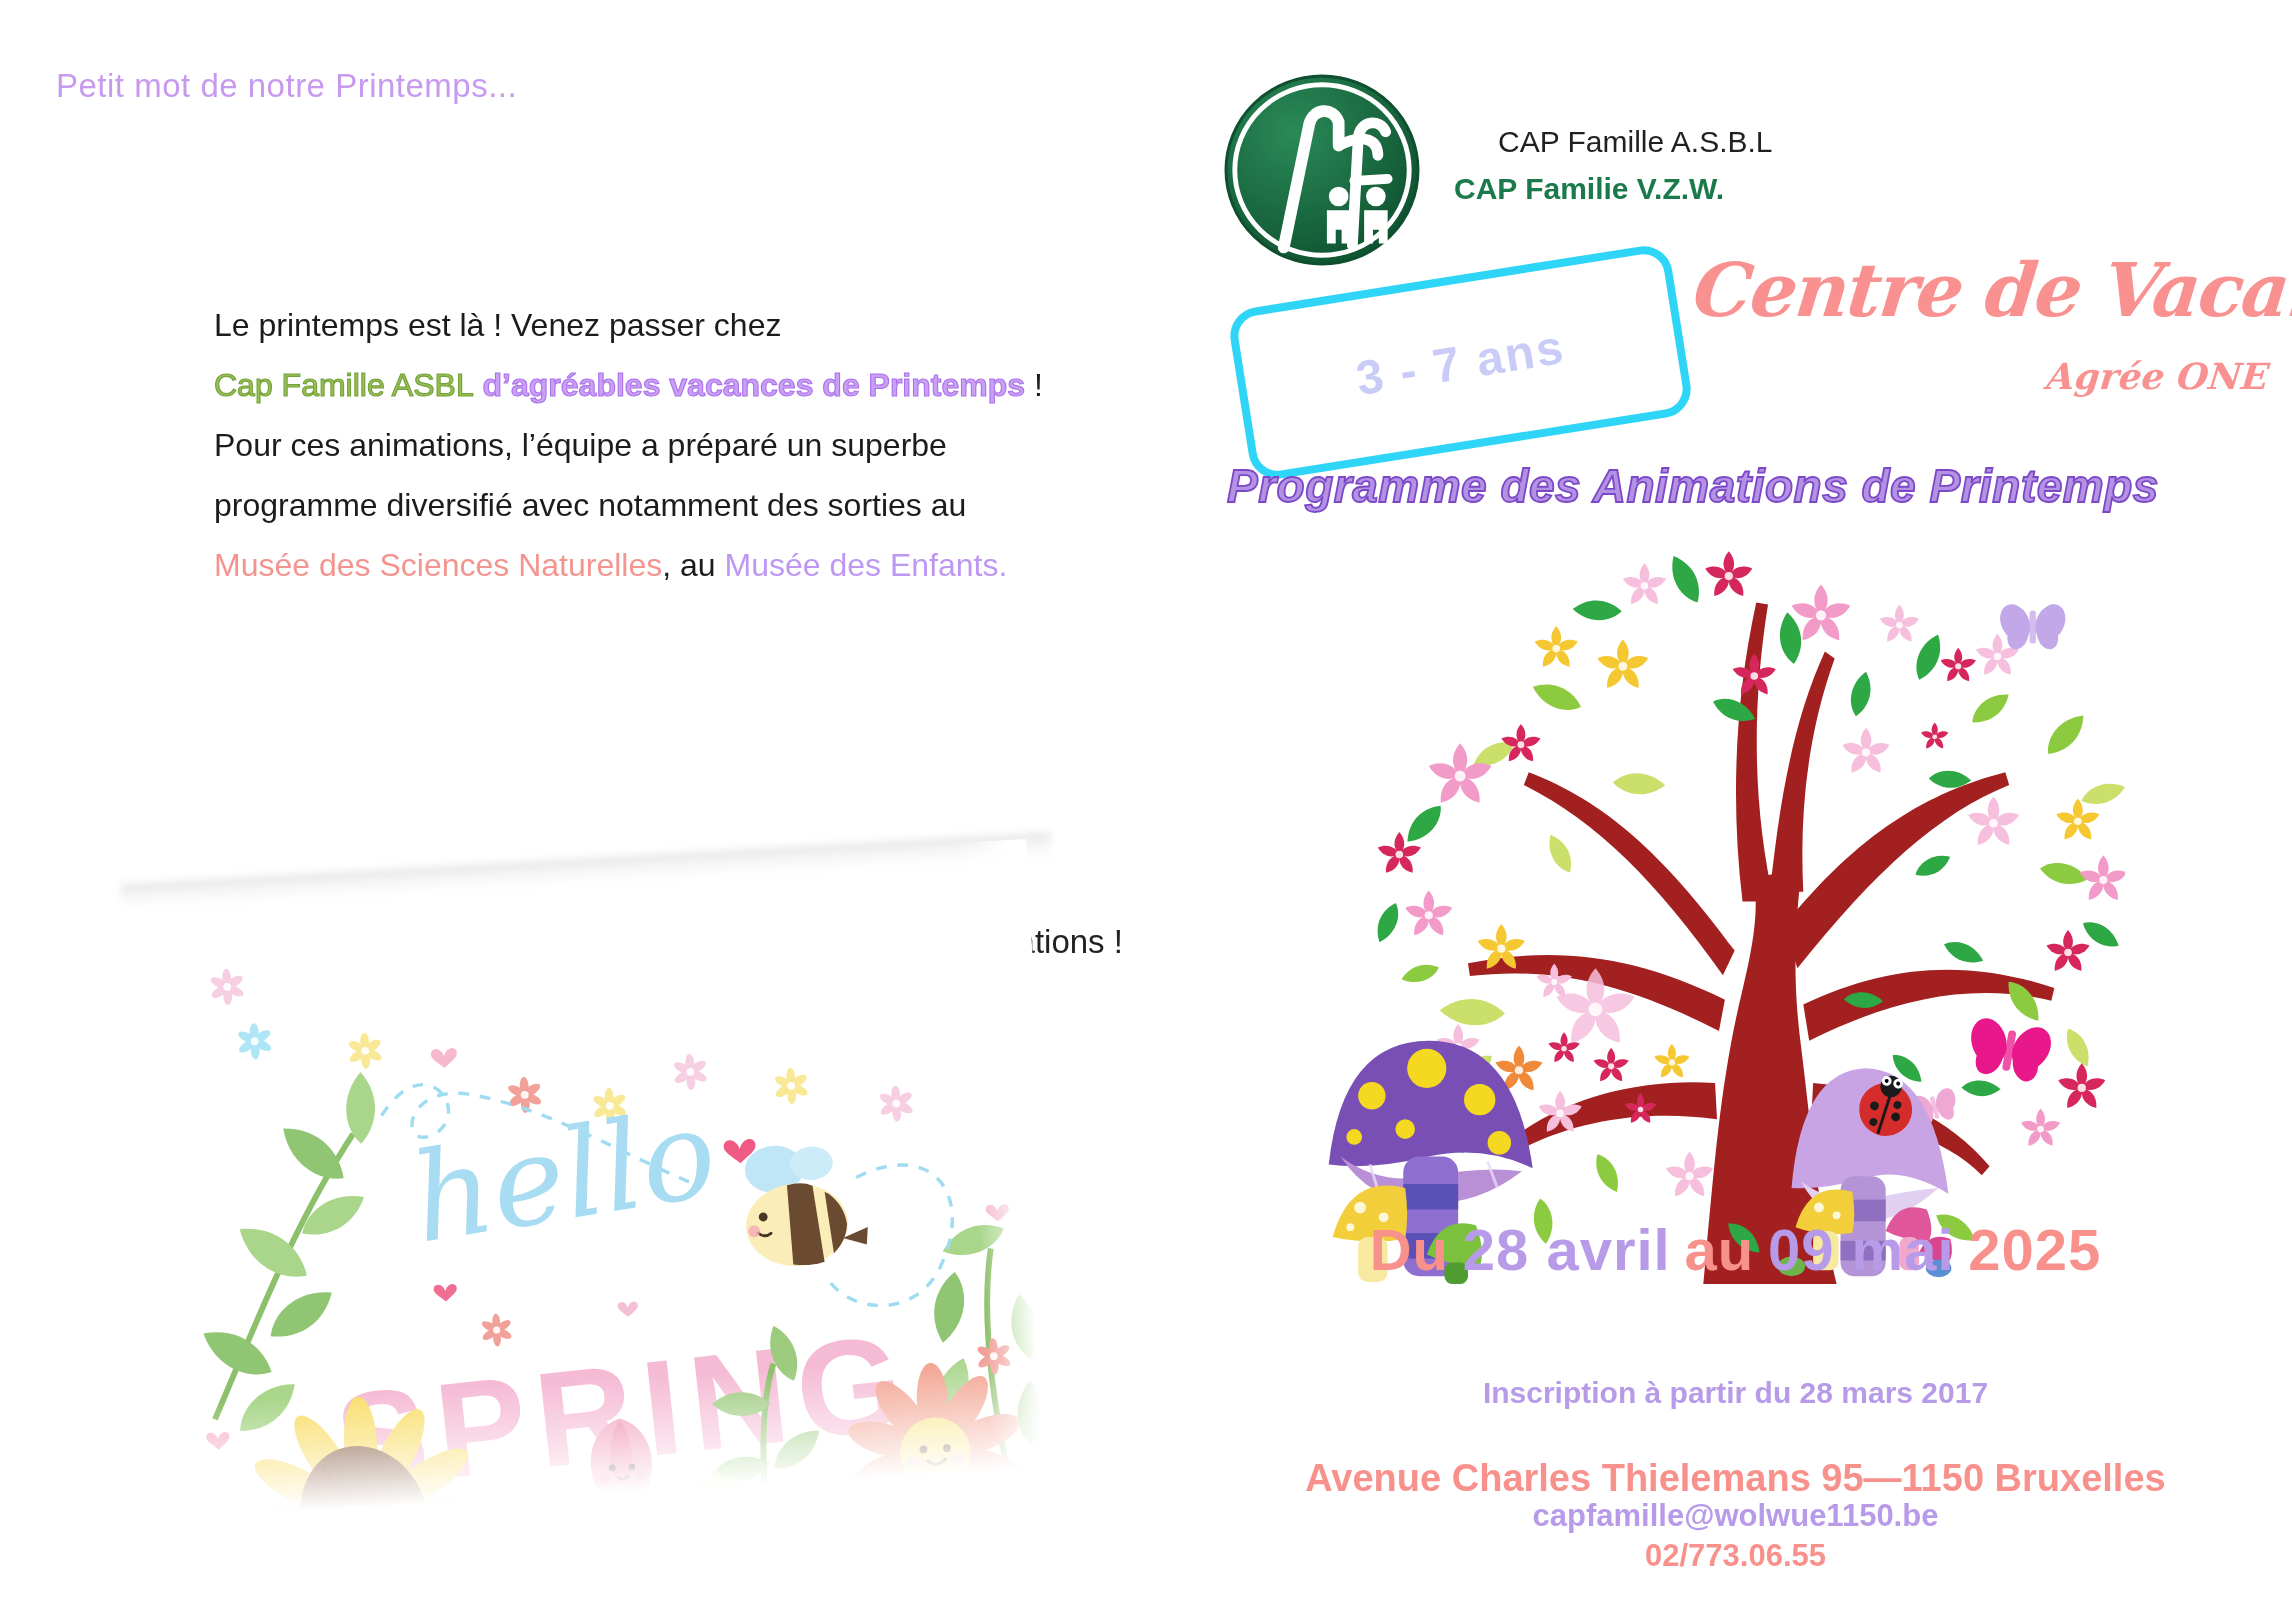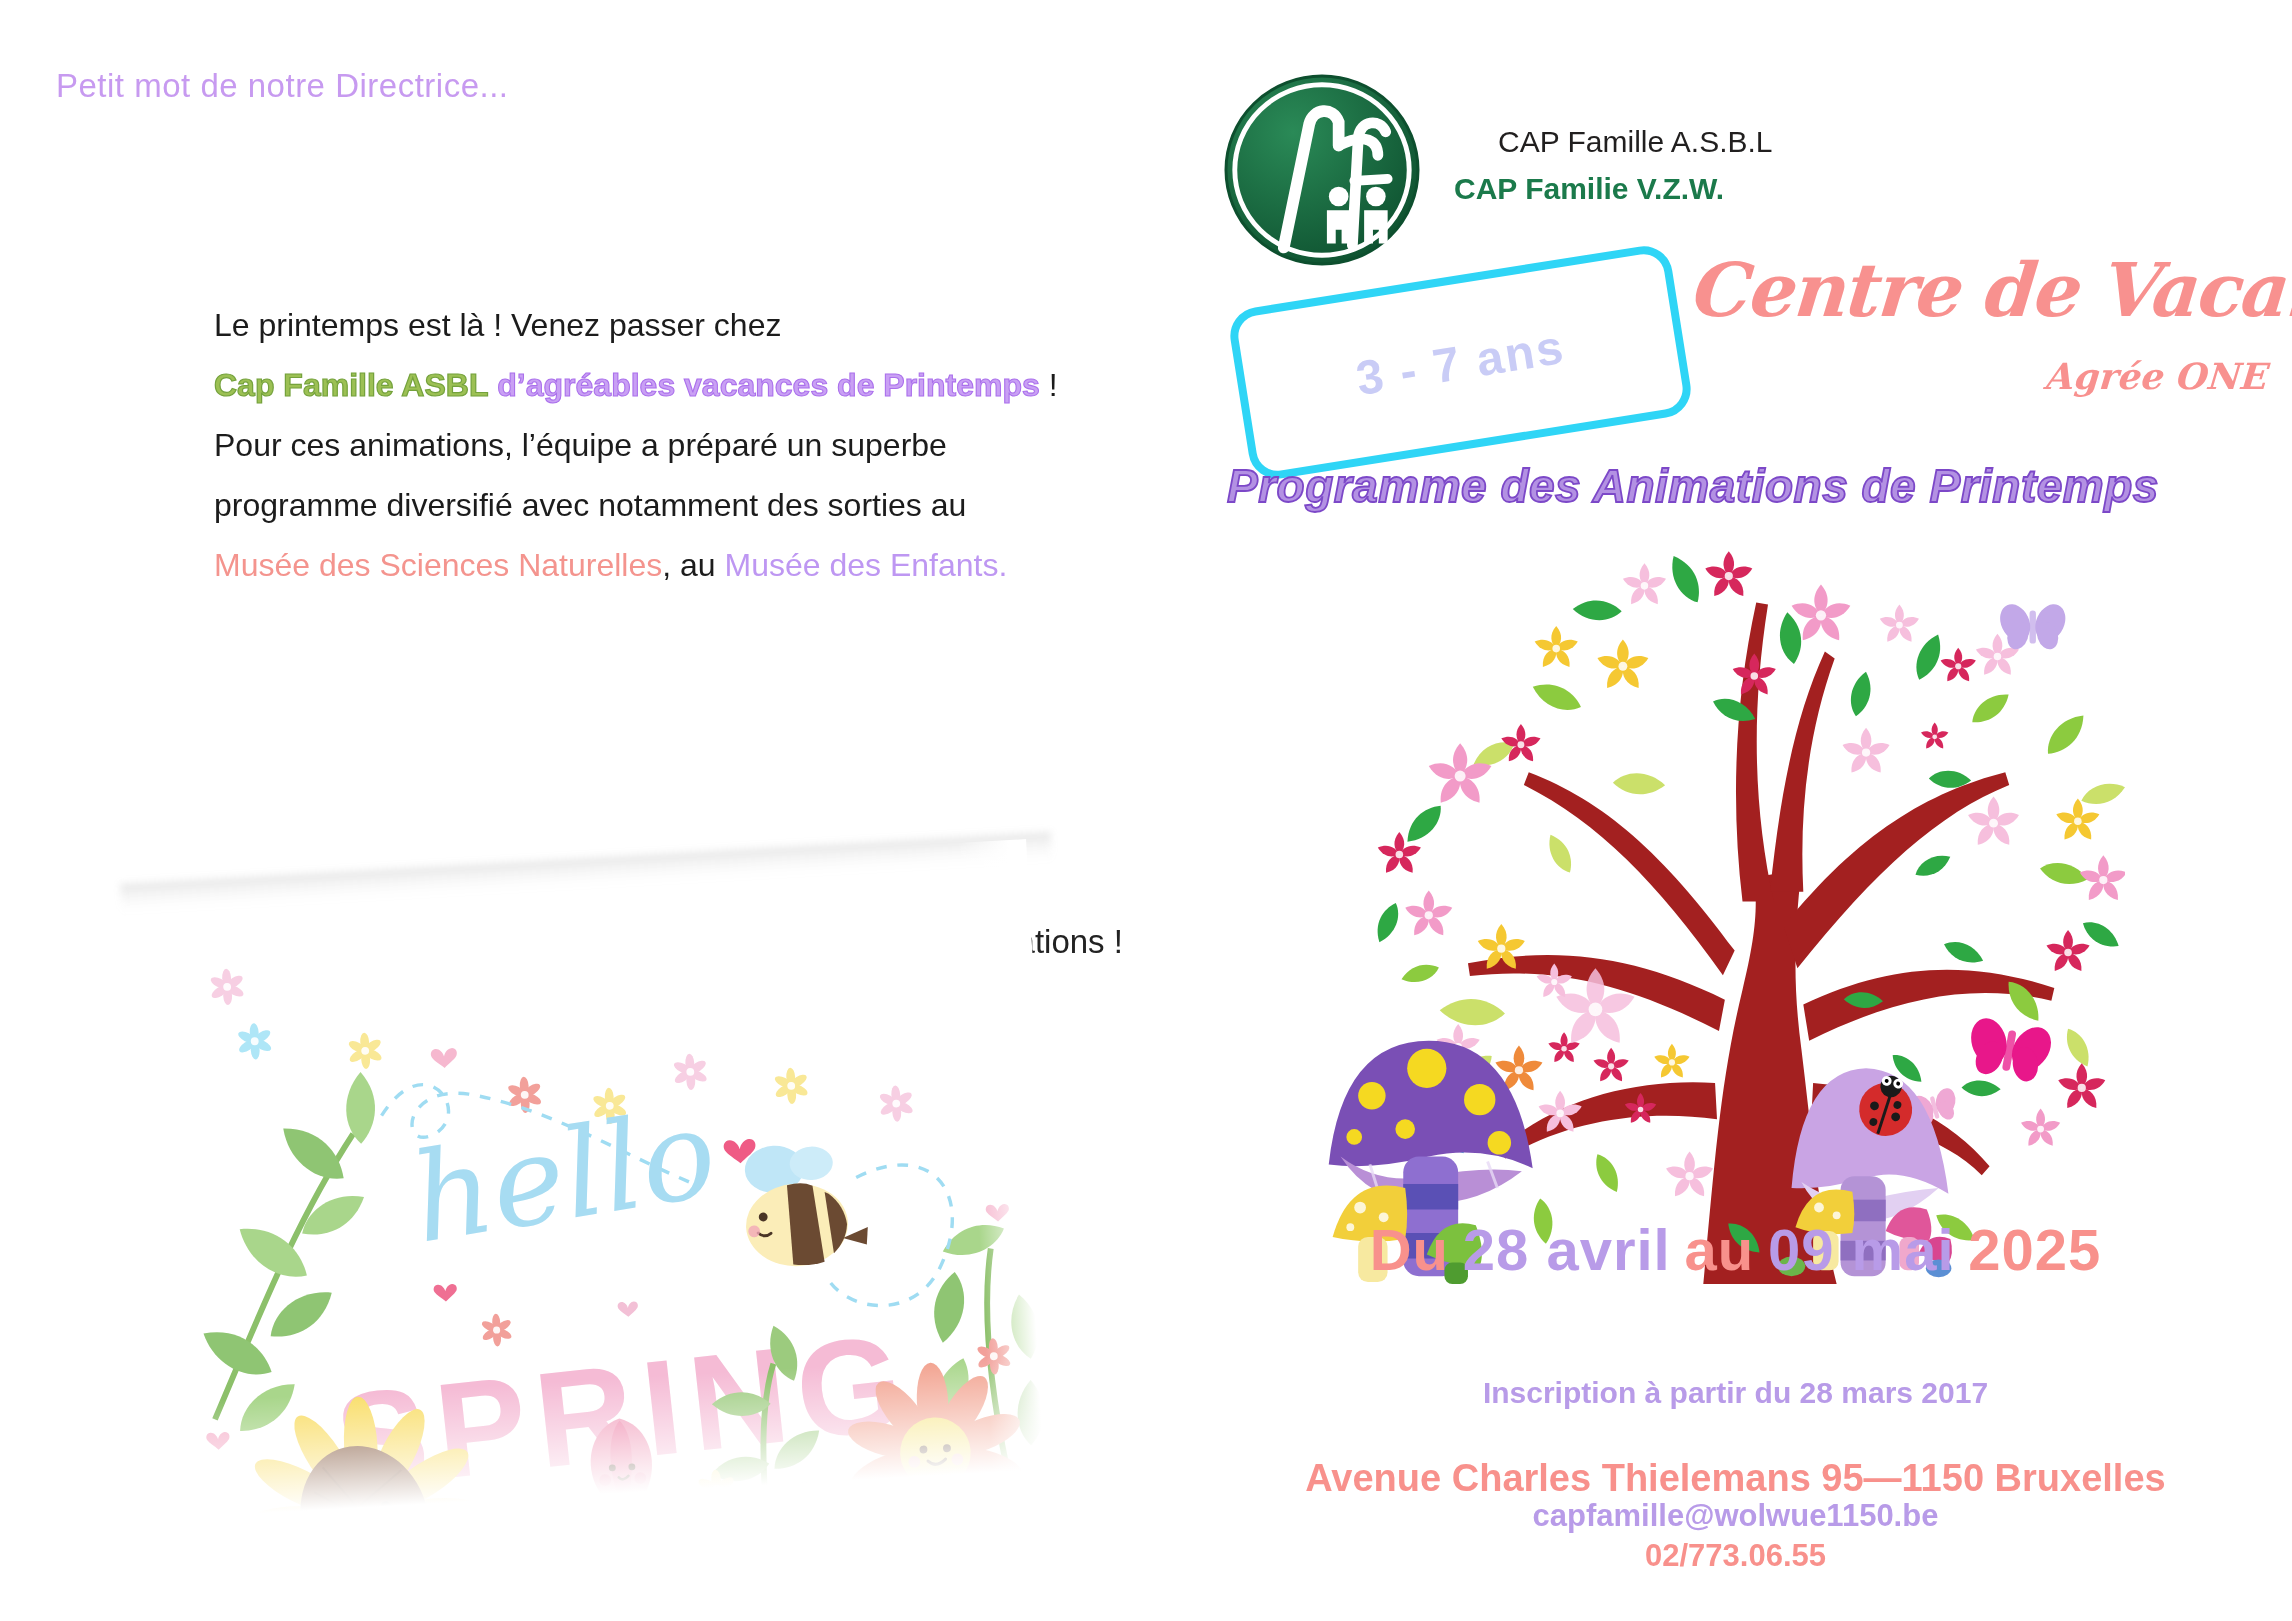--- a/index.html
+++ b/index.html
@@ -5,21 +5,21 @@
   html,body{margin:0;padding:0;background:#ffffff;}
   .page{position:relative;width:2293px;height:1621px;background:#ffffff;overflow:hidden;
         font-family:"Liberation Sans",sans-serif;color:#1c1c1c;}
   .abs{position:absolute;}
 
   
   .directrice{left:56px;top:67px;font-size:33px;font-weight:400;color:#c79af0;letter-spacing:0.5px;}
   .para{left:214px;font-size:32px;line-height:60px;white-space:nowrap;}
   .p1{top:295px;}
   .p2{top:658px;}
-  .txt-green{color:#9cc054;-webkit-text-stroke:1.2px #74a23c;font-weight:700;}
+  .txt-green{color:#9cc054;-webkit-text-stroke:1.2px #74a23c;font-weight:400;}
   .txt-purple{color:#c9a0f4;-webkit-text-stroke:1.1px #ab70ec;font-weight:600;}
   .txt-salmon{color:#f4948e;}
   .txt-lilac{color:#be97f2;}
   .reserv{left:835px;top:923px;font-size:33px;color:#222;}
 
   
   .spring-panel{left:147px;top:864px;width:887px;height:691px;transform:rotate(-3.2deg);
                 background:#fff;}
   .spring-panel .wash-top{position:absolute;left:-7.8px;top:-5.9px;width:105%;height:29px;
       background:linear-gradient(180deg,rgba(120,120,120,.18),rgba(160,160,160,.05) 60%,transparent);
@@ -58,21 +58,21 @@
   .inscription{top:1376px;font-size:30px;font-weight:700;color:#b89be8;}
   .address{top:1457px;font-size:38px;font-weight:700;color:#f8918c;}
   .email{top:1498px;font-size:31px;font-weight:700;color:#b89be8;}
   .phone{top:1538px;font-size:31px;font-weight:700;color:#f8918c;}
 </style>
 </head>
 <body>
 
 <div class="page">
 
-  <div class="abs directrice">Petit mot de notre Directrice...</div>
+  <div class="abs directrice">Petit mot de notre Printemps...</div>
 
   <div class="abs para p1">
     <div><span>Le printemps est là ! Venez passer  chez</span></div>
     <div><span class="txt-green">Cap Famille ASBL</span><span class="txt-purple"> d’agréables vacances de Printemps</span><span> !</span></div>
     <div><span>Pour ces animations, l’équipe a préparé un superbe</span></div>
     <div><span>programme diversifié avec notamment des sorties au</span></div>
     <div><span class="txt-salmon">Musée des Sciences Naturelles</span><span>, au </span><span class="txt-lilac">Musée des Enfants.</span></div>
   </div>
 
 

